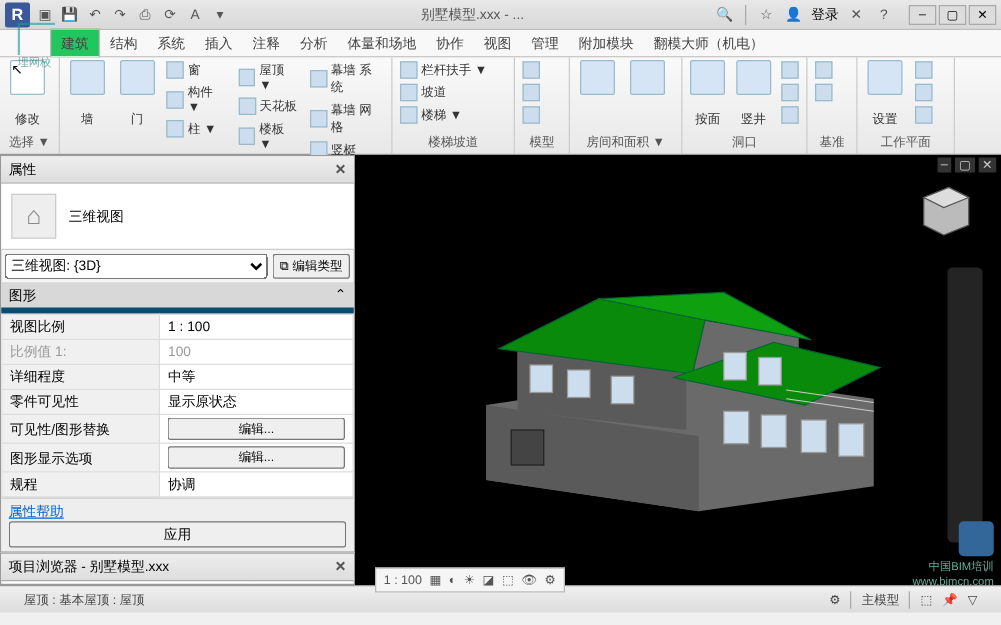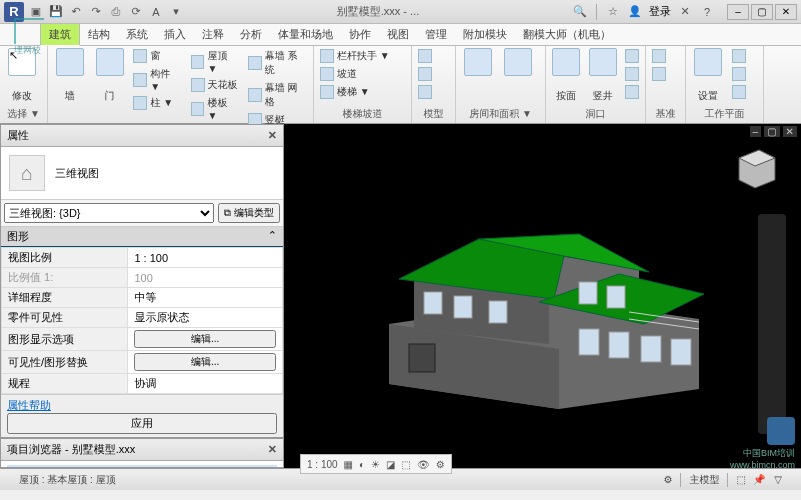--- a/index.html
+++ b/index.html
@@ -8,42 +8,42 @@
 .qat { display: flex; gap: 4px; align-items: center; }
 .qat-btn { width: 16px; height: 16px; display: flex; align-items: center; justify-content: center; color: #555; cursor: pointer; }
 .r-logo { width: 20px; height: 20px; background: #3b5998; color: #fff; font-weight: bold; display: flex; align-items: center; justify-content: center; border-radius: 2px; font-size: 13px; }
 .title-text { flex: 1; text-align: center; color: #555; font-size: 11px; }
 .title-right { display: flex; gap: 6px; align-items: center; }
 .sep { width: 1px; height: 16px; background: #aaa; margin: 0 2px; }
 .winbtns { display:flex; gap:2px; margin-left:6px;}
 .winbtn { width:22px; height:16px; background:#ddd; border:1px solid #aaa; display:flex;align-items:center;justify-content:center;font-size:10px;}
 .ribbon-tabs { height: 22px; background: #f8f8f8; display: flex; align-items: flex-end; padding-left: 40px; border-bottom: 1px solid #bbb; }
 .rtab { padding: 3px 8px; color: #444; cursor: pointer; font-size: 11px; }
-.rtab.active { background: #bef264; border: 1px solid #bbb; border-bottom: 1px solid #fff; margin-bottom: -1px; }
+.rtab.active { background: #22c55e; border: 1px solid #bbb; border-bottom: 1px solid #fff; margin-bottom: -1px; }
 .ribbon { height: 78px; background: linear-gradient(#fafafa,#e8e8e8); display: flex; border-bottom: 1px solid #999; }
 .panel { border-right: 1px solid #ccc; padding: 2px 4px; display: flex; flex-direction: column; justify-content: space-between; }
 .panel-body { display: flex; gap: 4px; align-items: flex-start; }
 .panel-title { text-align: center; color: #555; font-size: 10px; padding-top: 2px; }
 .bigbtn { display: flex; flex-direction: column; align-items: center; width: 36px; cursor: pointer; }
 .bigbtn .ico { width: 28px; height: 28px; background: #d5e5f5; border: 1px solid #9bc; border-radius: 2px; margin-bottom: 2px; }
 .bigbtn .lbl { font-size: 10px; color: #333; text-align: center; line-height: 11px; margin-top: 12px; }
 .smallrow { display: flex; flex-direction: column; gap: 2px; }
 .smallbtn { display: flex; align-items: center; gap: 3px; font-size: 10px; color: #333; cursor: pointer; padding: 1px 2px; }
 .smallbtn .sico { width: 14px; height: 14px; background: #cde; border: 1px solid #9bc; }
 .main-area { display: flex; height: 344px; }
 .left-col { width: 284px; display: flex; flex-direction: column; background: #f5f5f5; }
 .props-panel { border: 1px solid #999; background: #f5f5f5; flex: 0 0 auto; }
 .panel-header { background: linear-gradient(#eee,#ddd); padding: 3px 6px; display: flex; justify-content: space-between; align-items: center; border-bottom: 1px solid #aaa; }
 .panel-close { cursor: pointer; font-weight: bold; color: #555; }
 .prop-hero { display: flex; align-items: center; gap: 10px; padding: 8px; background: #fff; border-bottom: 1px solid #ccc; }
 .house-ico { width: 36px; height: 36px; background: #eee; border: 1px solid #ccc; display:flex;align-items:center;justify-content:center;font-size:20px;color:#888;}
 .prop-selector { display: flex; padding: 3px; gap: 4px; border-bottom: 1px solid #ccc; }
 .prop-selector select { flex: 1; font-size: 11px; }
 .prop-selector button { font-size: 10px; padding: 1px 4px; display:flex;align-items:center;gap:3px;}
-.prop-group { background: #d8d8d8; padding: 2px 6px; font-size: 11px; border-bottom: 1px solid #0c4a6e; display:flex;justify-content:space-between;}
+.prop-group { background: #d8d8d8; padding: 2px 6px; font-size: 11px; border-bottom: 5px solid #0c4a6e; display:flex;justify-content:space-between;}
 .prop-table { width: 100%; border-collapse: collapse; background: #fff; }
 .prop-table td { border: 1px solid #ddd; padding: 2px 6px; font-size: 11px; }
 .prop-table td:first-child { background: #f0f0f0; width: 45%; }
 .prop-table .disabled td { color:#999; }
 .prop-btn { width: 100%; font-size: 10px; }
 .prop-footer { display: flex; justify-content: space-between; padding: 3px 6px; background: #eee; border-top: 1px solid #ccc; flex-direction: column; }
 .prop-footer a { color: #06c; text-decoration: underline; font-size: 11px; }
 .prop-footer button { font-size: 11px; padding: 1px 14px; }
 .browser-panel { border: 1px solid #999; flex: 1; overflow: hidden; background:#fff;text-align:right;}
 .tree { padding: 4px 6px; font-size: 11px; color: #333; }
@@ -321,25 +321,25 @@
             </tr>
         <tr>
               <td>详细程度</td>
               <td>中等</td>
             </tr>
         <tr>
               <td>零件可见性</td>
               <td>显示原状态</td>
             </tr>
         <tr>
+              <td>可见性/图形替换</td>
+              <td><button class="prop-btn">编辑...</button></td>
+            </tr>
+        <tr>
               <td>图形显示选项</td>
-              <td><button class="prop-btn">编辑...</button></td>
-            </tr>
-        <tr>
-              <td>可见性/图形替换</td>
               <td><button class="prop-btn">编辑...</button></td>
             </tr>
         <tr>
               <td>规程</td>
               <td>协调</td>
             </tr>
       </tbody>
         </table>
       <div class="prop-footer">
         <a href="#">属性帮助</a>

